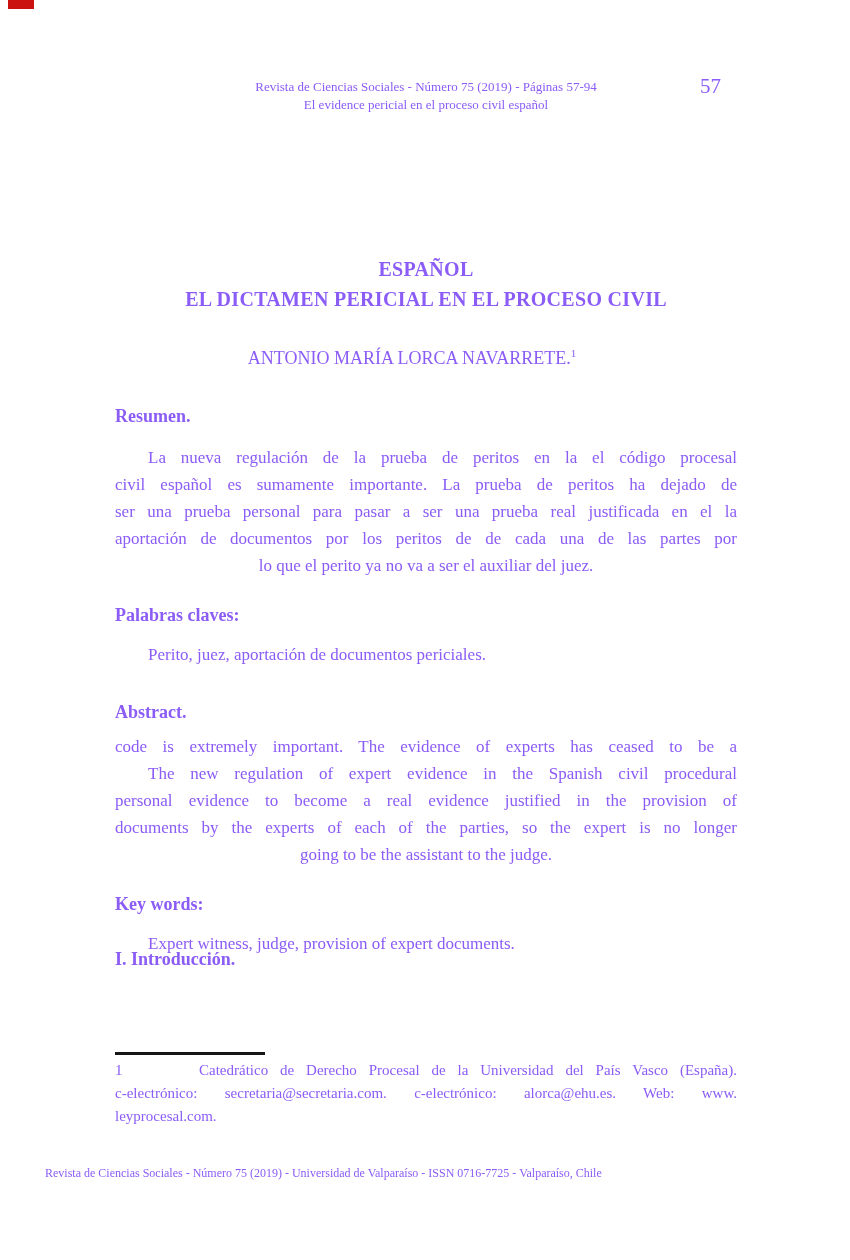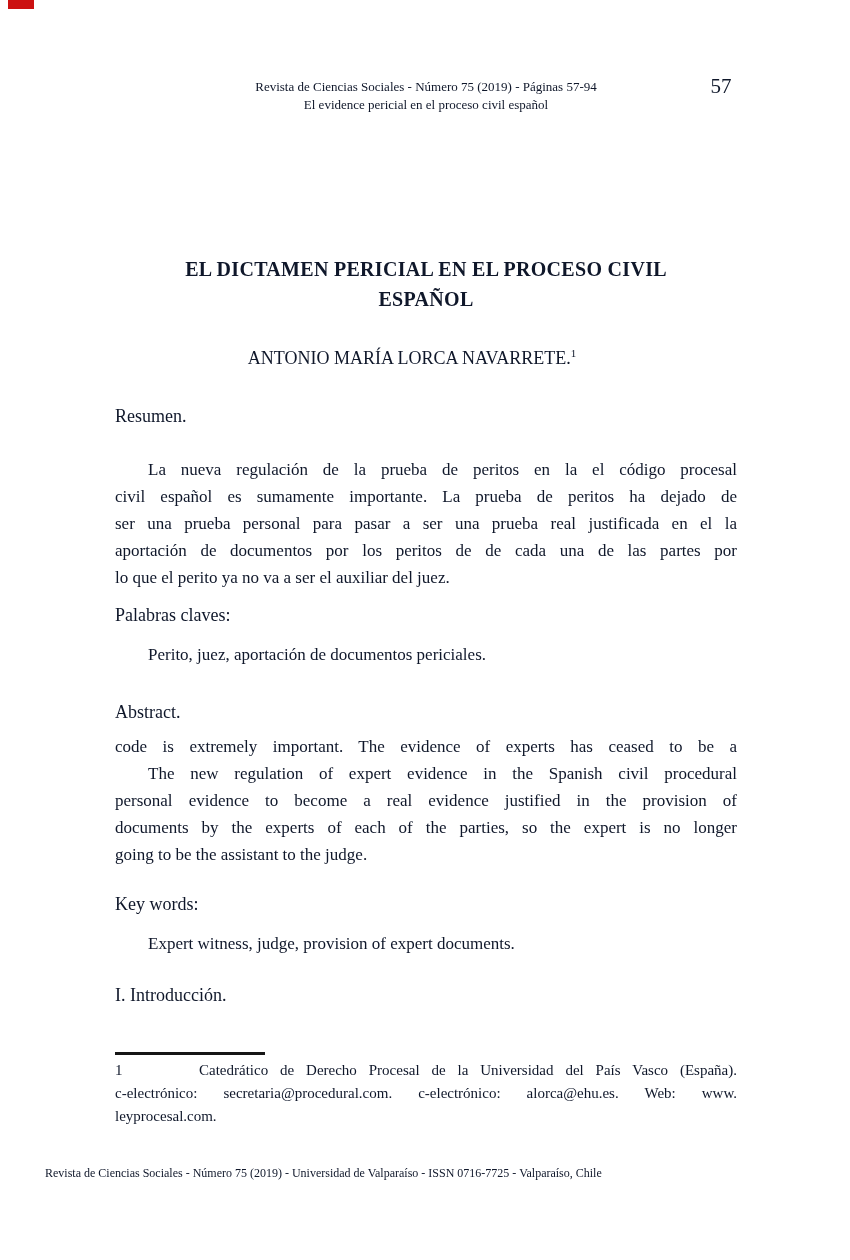--- a/index.html
+++ b/index.html
@@ -1,54 +1,54 @@
 <!DOCTYPE html>
 <html><head>
 <meta charset="utf-8">
 <style>
   html,body { margin:0; padding:0; background:#ffffff; }
   .page {
     position:relative;
     width:850px; height:1260px;
     background:#ffffff;
     font-family:"Liberation Serif", serif;
-    color:#0f172a;
+    color:#8b5cf6;
     overflow:hidden;
   }
   .corner-mark {
     position:absolute; left:8px; top:0; width:26px; height:9px;
   }
   .header {
     position:absolute; left:115px; top:78px; width:622px;
     font-size:13px; line-height:18px; text-align:center;
   }
   .page-number {
     position:absolute; left:700px; top:74px; width:42px;
-    font-size:21px; text-align:center;
+    font-size:21px; text-align:left;
   }
   .title {
     position:absolute; left:115px; top:254px; width:622px;
     font-size:20px; font-weight:bold; line-height:30px;
     text-align:center; letter-spacing:0.3px;
   }
   .author {
     position:absolute; left:101px; top:348px; width:622px;
     font-size:18px; text-align:center;
   }
   .author sup { font-size:11px; line-height:0; }
   .heading {
     position:absolute; left:115px; width:622px;
-    font-size:18px; font-weight:normal;
+    font-size:18px; font-weight:bold;
   }
   .para {
     position:absolute; left:115px; width:622px;
     font-size:17px; line-height:27px;
   }
   .jl { text-align:justify; text-align-last:justify; }
-  .ll { text-align:left; }
+  .ll { text-align:center; }
   .first { text-indent:33px; }
   .indent-line { text-indent:33px; }
   .fn-rule {
     position:absolute; left:115px; top:1052px; width:150px; height:3px;
     background:#161616;
   }
   .footnote {
     position:absolute; left:115px; top:1059px; width:622px;
     font-size:15px; line-height:23px;
   }
@@ -69,28 +69,28 @@
   <div class="corner-mark" style="background: rgb(204, 17, 17);"></div>
 
   <div class="header">
     <div>Revista de Ciencias Sociales - Número 75 (2019) - Páginas 57-94</div>
     <div>El evidence pericial en el proceso civil español</div>
   </div>
 
   <div class="page-number">57</div>
 
   <div class="title">
+    <div>ESPAÑOL</div>
     <div>EL DICTAMEN PERICIAL EN EL PROCESO CIVIL</div>
-    <div>ESPAÑOL</div>
   </div>
 
   <div class="author"><span>ANTONIO MARÍA LORCA NAVARRETE.</span><sup>1</sup></div>
 
   <div class="heading" style="top:406px">Resumen.</div>
-  <div class="para" style="top:456px">
+  <div class="para" style="top:444px">
     <div class="jl first">La nueva regulación de la prueba de peritos en la el código procesal</div>
     <div class="jl">civil español es sumamente importante. La prueba de peritos ha dejado de</div>
     <div class="jl">ser una prueba personal para pasar a ser una prueba real justificada en el la</div>
     <div class="jl">aportación de documentos por los peritos de de cada una de las partes por</div>
     <div class="ll">lo que el perito ya no va a ser el auxiliar del juez.</div>
   </div>
 
   <div class="heading" style="top:605px">Palabras claves:</div>
   <div class="para indent-line" style="top:641px">Perito, juez, aportación de documentos periciales.</div>
 
@@ -99,28 +99,28 @@
     <div class="jl">code is extremely important. The evidence of experts has ceased to be a</div>
     <div class="jl first">The new regulation of expert evidence in the Spanish civil procedural</div>
     <div class="jl">personal evidence to become a real evidence justified in the provision of</div>
     <div class="jl">documents by the experts of each of the parties, so the expert is no longer</div>
     <div class="ll">going to be the assistant to the judge.</div>
   </div>
 
   <div class="heading" style="top:894px">Key words:</div>
   <div class="para indent-line" style="top:930px">Expert witness, judge, provision of expert documents.</div>
 
-  <div class="heading" style="top:985px">I. Introducción.</div>
+  <div class="heading" style="top:949px">I. Introducción.</div>
 
   <div class="fn-rule"></div>
 
   <div class="footnote">
     <div class="fn-line1">
       <span class="fn-marker">1</span>
       <span class="fn-just">Catedrático de Derecho Procesal de la Universidad del País Vasco (España).</span>
     </div>
-    <div class="fn-just">c-electrónico: secretaria@procedural.com. c-electrónico: alorca@ehu.es. Web: www.</div>
+    <div class="fn-just">c-electrónico: secretaria@secretaria.com. c-electrónico: alorca@ehu.es. Web: www.</div>
     <div>leyprocesal.com.</div>
   </div>
 
   <div class="footer">Revista de Ciencias Sociales - Número 75 (2019) - Universidad de Valparaíso - ISSN 0716-7725 - Valparaíso, Chile</div>
 
 </div>
 
 </body></html>

